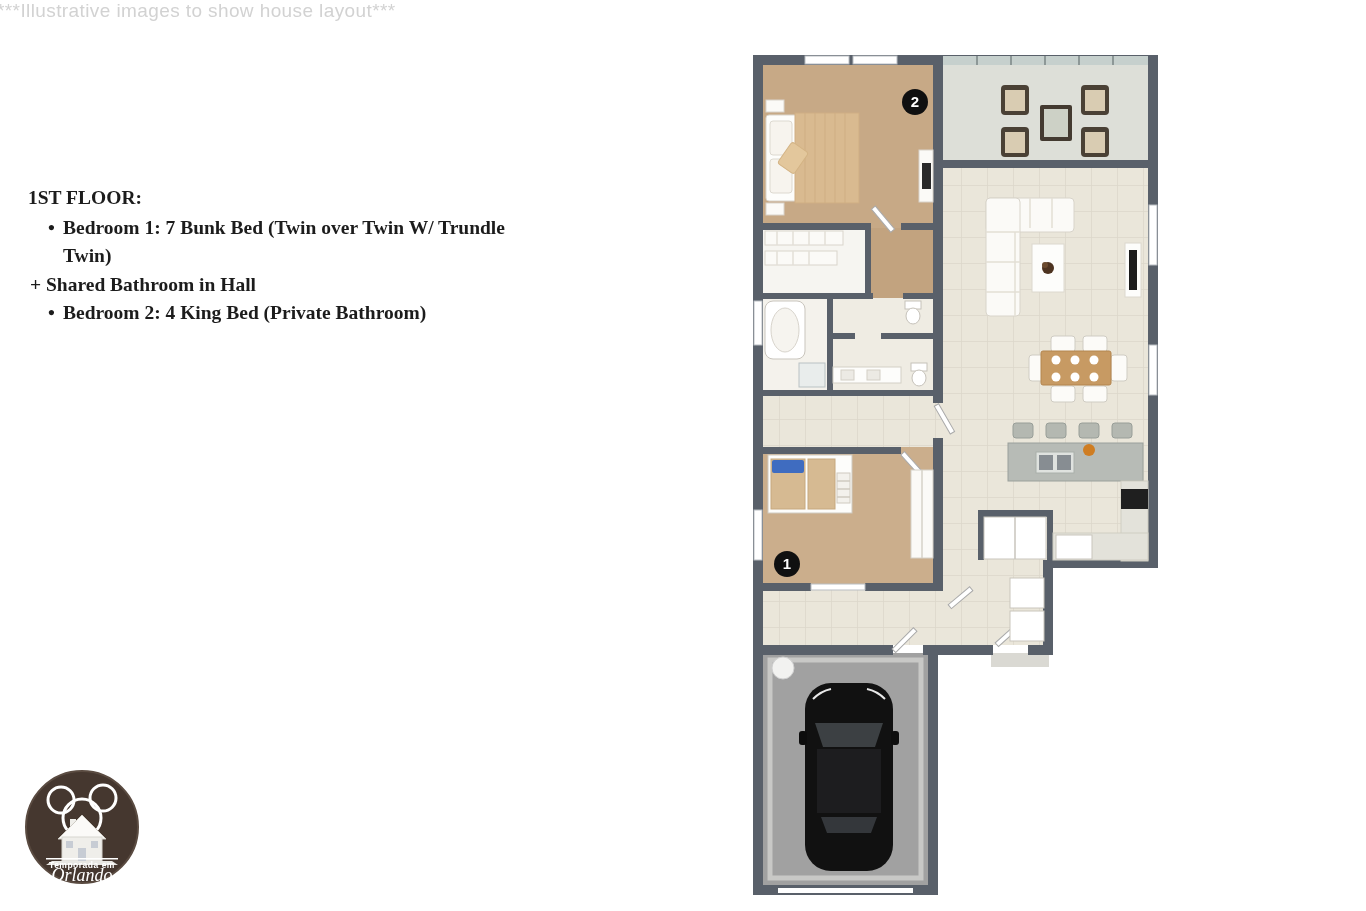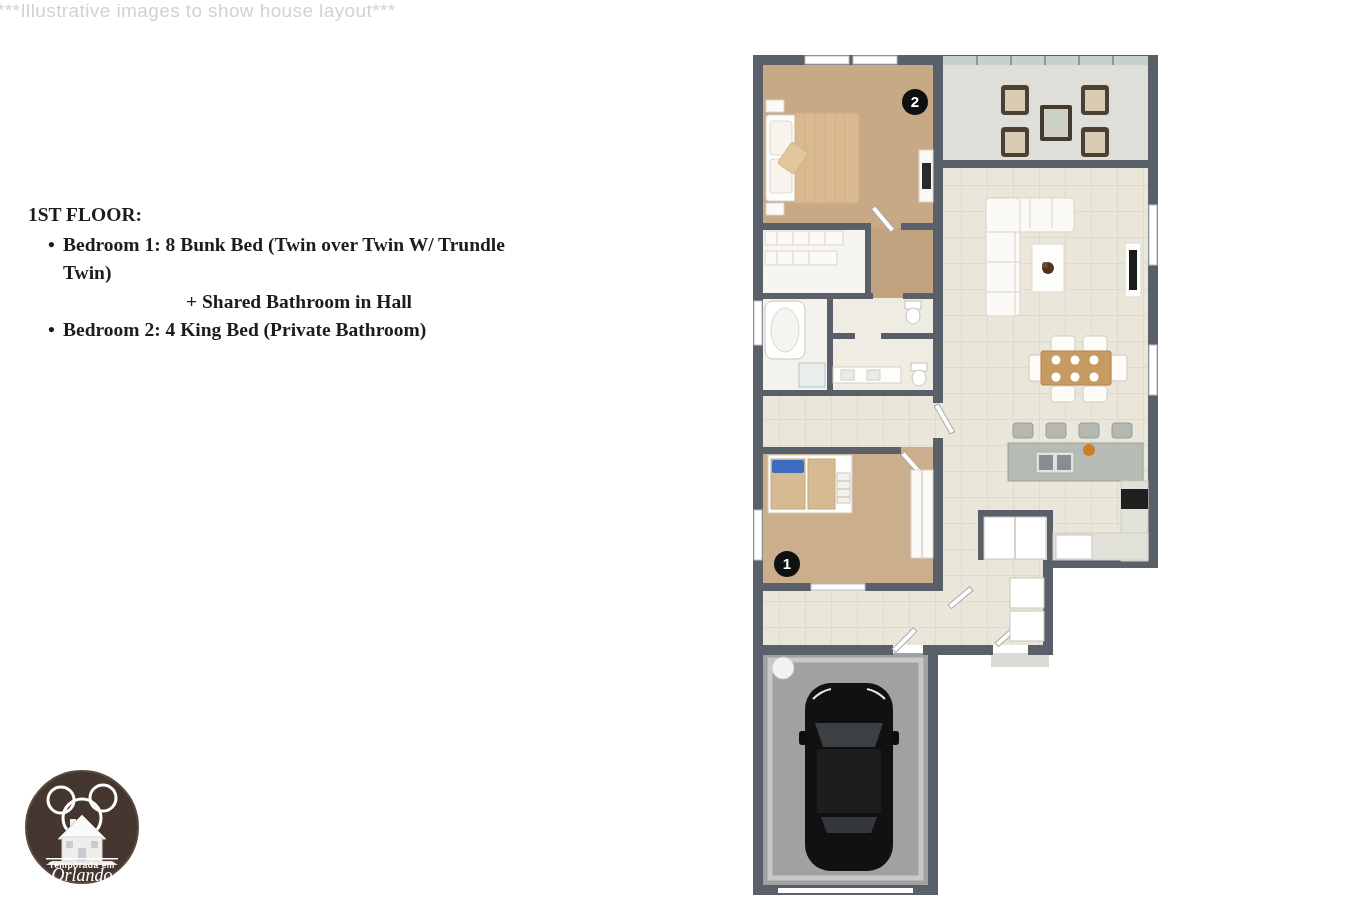--- a/index.html
+++ b/index.html
@@ -6,40 +6,40 @@
   body{
     width:1366px;height:911px;position:relative;overflow:hidden;
     background:#ffffff;font-family:"Liberation Sans",sans-serif;
   }
   .watermark{
     position:absolute;left:-3px;top:0;
     font-size:19px;font-weight:500;letter-spacing:.4px;
     color:#d2d2d2;white-space:nowrap;
   }
   .info{
-    position:absolute;left:28px;top:201px;width:540px;
+    position:absolute;left:28px;top:184px;width:540px;
     font-family:"Liberation Serif",serif;font-weight:bold;
     color:#1c1c1c;font-size:19.5px;line-height:28.5px;
   }
   .info .title{margin:0 0 1px 0;}
   .line{margin:0;}
   .line.bullet{position:relative;padding-left:35px;width:472px;}
   .line.bullet::before{content:"\2022";position:absolute;left:20px;}
-  .line.plain{padding-left:2px;text-align:center;}
+  .line.plain{padding-left:2px;}
   .plan{position:absolute;left:753px;top:55px;width:410px;height:845px;}
   .logo{position:absolute;left:24px;top:768px;width:116px;height:118px;}
 </style>
 </head>
 <body>
 
 <div class="watermark">***Illustrative images to show house layout***</div>
 
 <div class="info">
   <p class="title">1ST FLOOR:</p>
-  <p class="line bullet">Bedroom 1: 8 Bunk Bed (Twin over Twin W/ Trundle Twin)</p>
+  <p class="line bullet">Bedroom 1: 7 Bunk Bed (Twin over Twin W/ Trundle Twin)</p>
   <p class="line plain">+ Shared Bathroom in Hall</p>
   <p class="line bullet">Bedroom 2: 4 King Bed (Private Bathroom)</p>
 </div>
 
 <svg class="plan" viewBox="0 0 410 845" xmlns="http://www.w3.org/2000/svg">
   <defs>
     <pattern id="tile" width="26" height="26" patternUnits="userSpaceOnUse">
       <rect width="26" height="26" fill="#eae6da"></rect>
       <path d="M26 0H0V26" fill="none" stroke="#dcd7ca" stroke-width="1.5"></path>
     </pattern>

